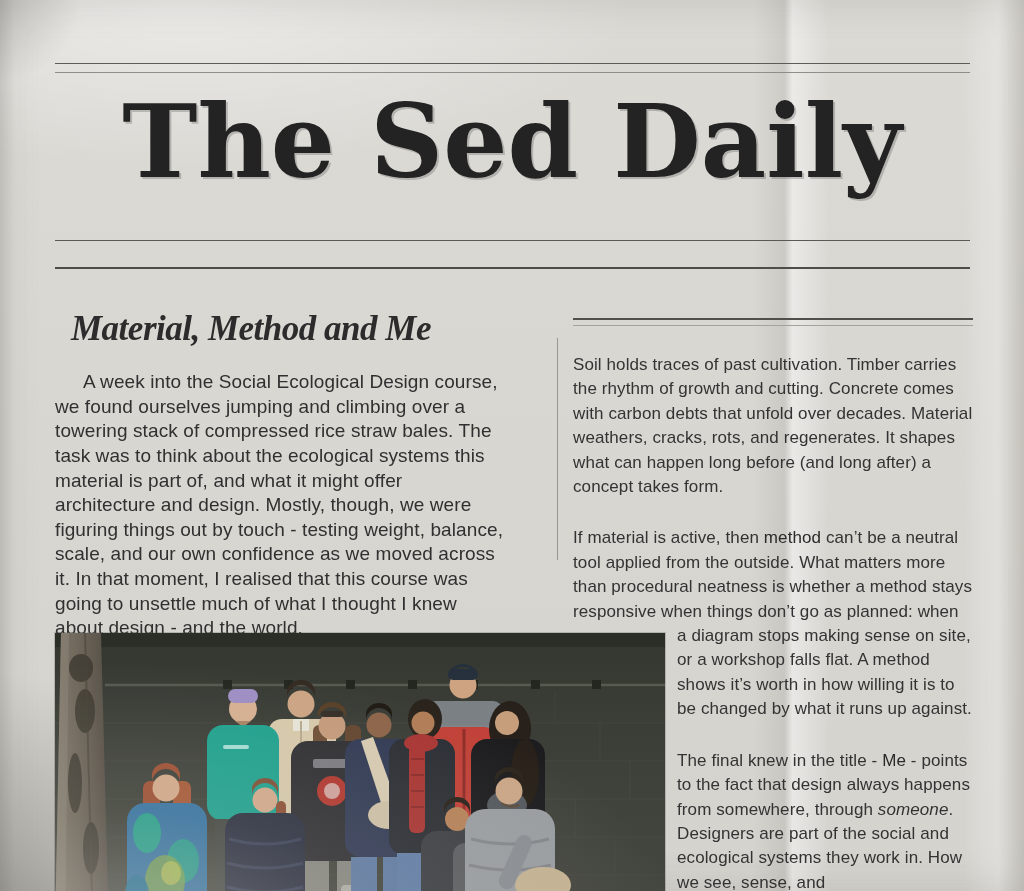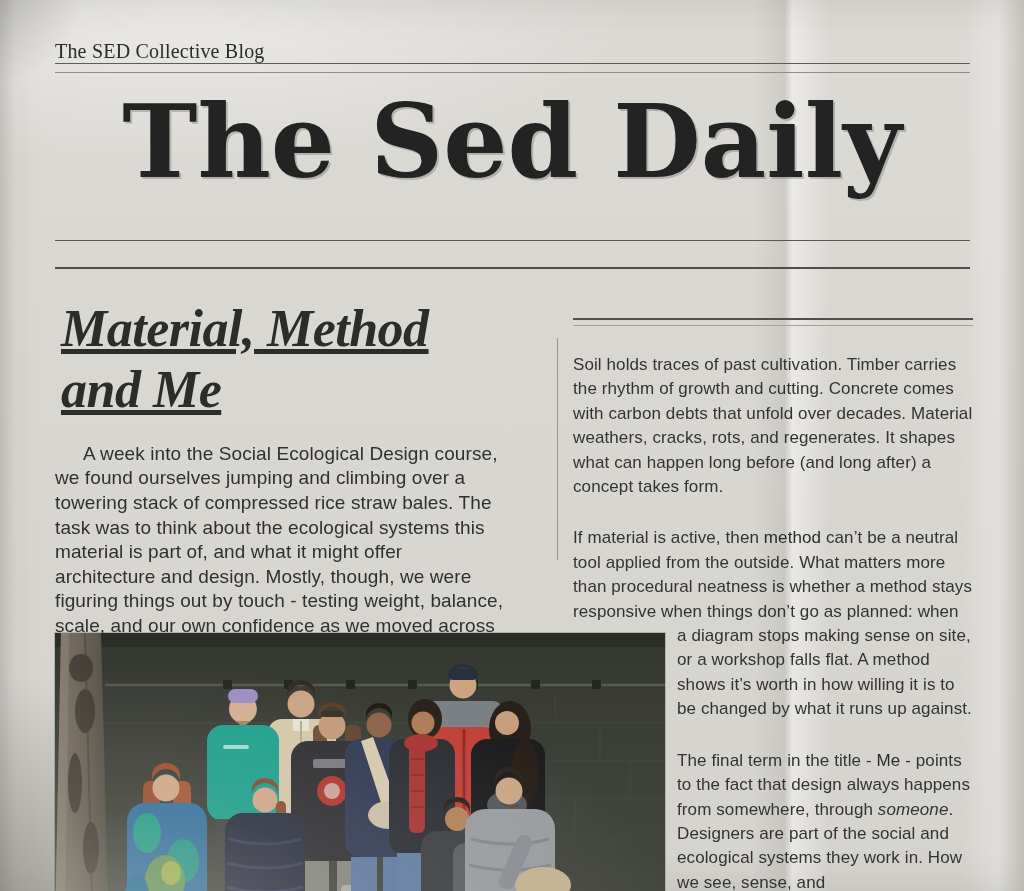--- a/index.html
+++ b/index.html
@@ -33,21 +33,21 @@
   .dateline{
     position:absolute;left:55px;width:915px;top:243px;height:24px;
     display:flex;justify-content:space-between;align-items:center;
     font-family:"Liberation Serif",serif;font-size:19px;color:#2d2d2b;
   }
   .rule-b{position:absolute;left:55px;width:915px;top:267px;border-top:2px solid #4e4d49;}
   
   .article-left{position:absolute;left:55px;top:292px;width:465px;}
   .headline{
     font-family:"Liberation Serif",serif;font-style:italic;font-weight:bold;
-    font-size:52px;line-height:1.18;color:#2c2c2c;margin:6px;letter-spacing:-0.5px;text-decoration:underline;
+    font-size:35px;line-height:1.18;color:#2c2c2c;margin:16px;letter-spacing:-0.5px;
   }
   .byline{margin-top:5px;text-align:right;font-size:15px;color:#242424;}
   .lead{
     margin:21px 14px 0 0;font-size:19px;line-height:24.6px;color:#303030;
     text-indent:28px;letter-spacing:0.1px;
   }
   
   .col2{position:absolute;left:573px;top:318px;width:400px;font-size:17px;line-height:24.4px;color:#333;}
   .col2-rule{height:5px;border-top:2px solid #504f4b;border-bottom:1px solid #a3a29b;margin:0;}
   .col2 p{margin:27px 0 0 0;letter-spacing:0.1px;}
@@ -59,42 +59,41 @@
   
   .photo{position:absolute;left:55px;top:633px;width:610px;height:300px;overflow:hidden;
     box-shadow:0 0 0 1px rgba(70,70,66,0.25);}
   .photo svg{display:block;}
 </style>
 </head>
 <body>
 
 <div class="page">
 
-  <div class="masthead-label">The SED Collective Blog</div>
   <div class="masthead-rule"></div>
 
   <div class="paper-title">The Sed Daily</div>
 
   <div class="rule-a"></div>
   <div class="rule-b"></div>
 
   <div class="article-left">
     <h1 class="headline">Material, Method and Me</h1>
     <p class="lead">A week into the Social Ecological Design course, we found ourselves jumping and climbing over a towering stack of compressed rice straw bales. The task was to think about the ecological systems this material is part of, and what it might offer architecture and design. Mostly, though, we were figuring things out by touch - testing weight, balance, scale, and our own confidence as we moved across it. In that moment, I realised that this course was going to unsettle much of what I thought I knew about design - and the world.</p>
   </div>
 
   <div class="col-divider"></div>
 
   <div class="col2">
     <div class="col2-rule"></div>
     <div class="wrap-push-a"></div>
     <div class="wrap-push-b"></div>
     <p>Soil holds traces of past cultivation. Timber carries the rhythm of growth and cutting. Concrete comes with carbon debts that unfold over decades. Material weathers, cracks, rots, and regenerates. It shapes what can happen long before (and long after) a concept takes form.</p>
     <p><span>If material is active, then </span><span class="bold">method</span><span> can’t be a neutral tool applied from the outside. What matters more than procedural neatness is whether a method stays responsive when things don’t go as planned: when a diagram stops making sense on site, or a workshop falls flat. A method shows it’s worth in how willing it is to be changed by what it runs up against.</span></p>
-    <p><span>The final term in the title - </span><span class="bold">Me</span><span> - points to the fact that design always happens from somewhere, through </span><span class="ital">someone</span><span>. Designers are part of the social and ecological systems they work in. How we see, sense, and</span></p>
+    <p><span>The final knew in the title - </span><span class="bold">Me</span><span> - points to the fact that design always happens from somewhere, through </span><span class="ital">someone</span><span>. Designers are part of the social and ecological systems they work in. How we see, sense, and</span></p>
   </div>
 
   <div class="photo">
     <svg width="610" height="300" viewBox="0 0 610 300" xmlns="http://www.w3.org/2000/svg">
       <defs>
         <linearGradient id="wall" x1="0" y1="0" x2="0" y2="1">
           <stop offset="0" stop-color="#2c2f29"></stop>
           <stop offset="0.5" stop-color="#383b34"></stop>
           <stop offset="1" stop-color="#3f423b" stop-opacity="1"></stop>
           <stop offset="1" stop-color="#3f423b"></stop>

